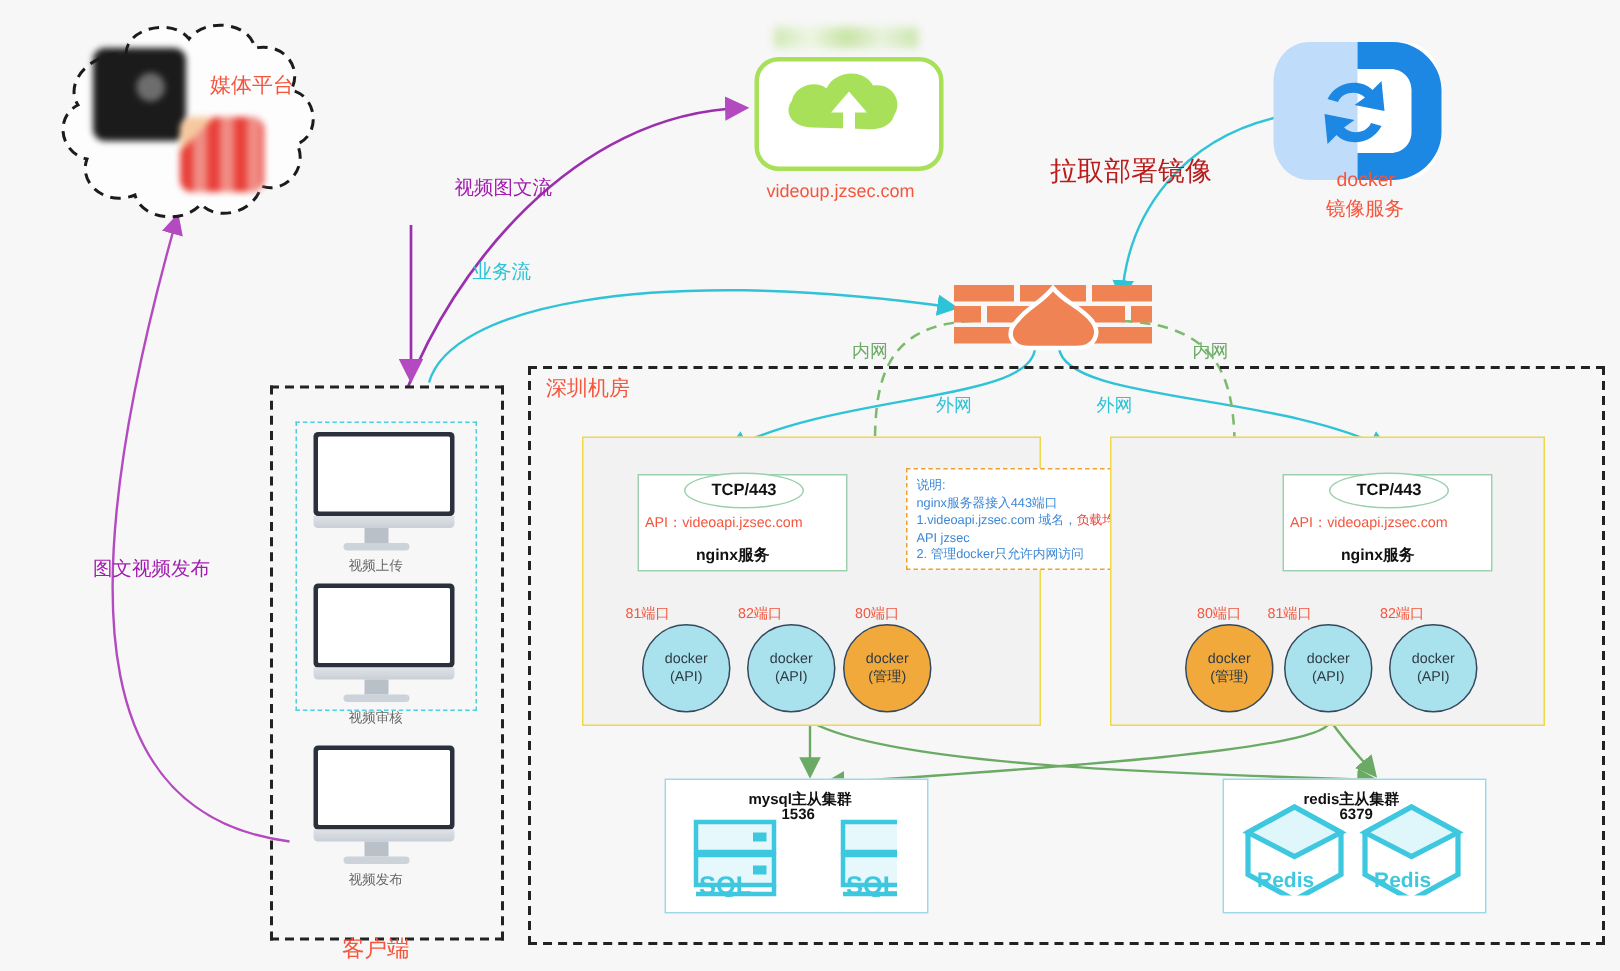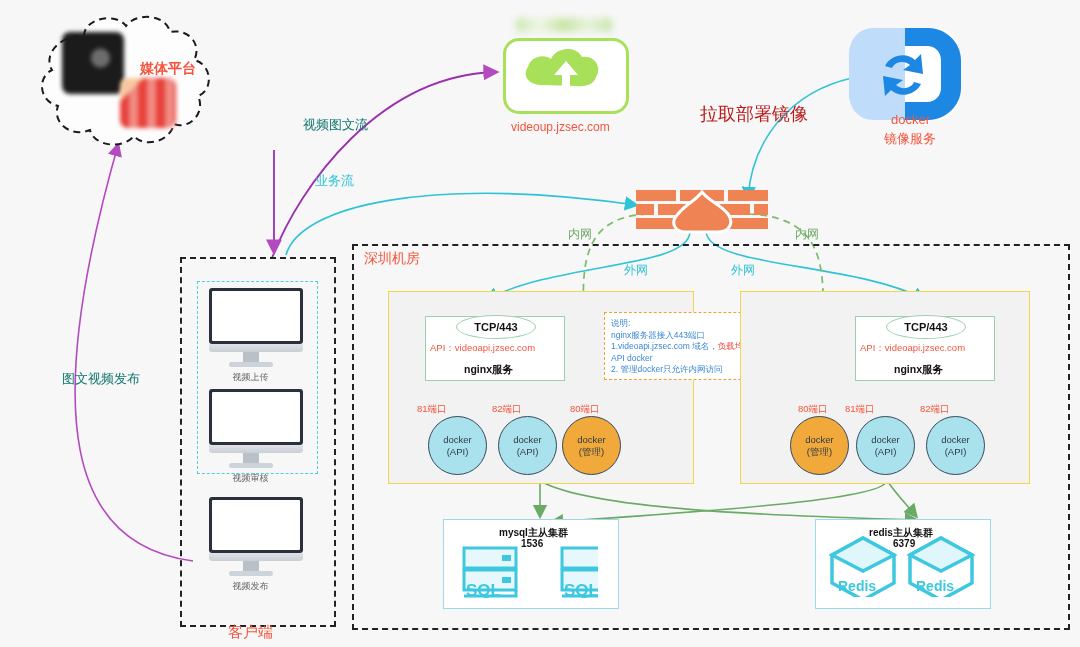--- a/index.html
+++ b/index.html
@@ -6,21 +6,21 @@
   body{width:1080px;height:647px;position:relative;overflow:hidden;
        font-family:"Liberation Sans","DejaVu Sans",sans-serif;}
   #stage{position:absolute;inset:0;width:1080px;height:647px;}
   svg.layer{position:absolute;left:0;top:0;width:1080px;height:647px;overflow:visible;pointer-events:none;}
   .abs{position:absolute;}
   .ctxt{white-space:nowrap;}
 
   
   .lbl-red{color:#f4553d;font-size:14px;}
   .lbl-red-sm{color:#f4553d;font-size:11px;}
-  .lbl-purple{color:#0f766e;font-size:13px;}
+  .lbl-purple{color:#a21caf;font-size:13px;}
   .lbl-cyan{color:#2ec3d6;font-size:13px;}
   .lbl-green{color:#6aaa64;font-size:12px;}
   .lbl-dark{color:#b91c1c;font-size:18px;}
   .lbl-black-sm{color:#222;font-size:10px;font-weight:bold;margin-top:24px;}
   .icon-blur{position:absolute;border-radius:8px;filter:blur(2.2px);}
 
   
   .greenbox{position:absolute;left:503px;top:38px;width:120px;height:70px;
      border:3px solid #a8e05a;border-radius:16px;background:#fff;}
   .blurbar{position:absolute;left:516px;top:18px;width:96px;height:14px;
@@ -133,21 +133,21 @@
   </svg>
   <div class="abs icon-blur" style="left:62px;top:32px;width:62px;height:62px;
        background:
         radial-gradient(circle at 62% 42%, #6d6d6d 9px, transparent 10px),
         linear-gradient(#1b1b1b,#1b1b1b);"></div>
   <div class="abs icon-blur" style="left:120px;top:78px;width:56px;height:50px;
        background:
         linear-gradient(135deg,#f6c8a0 0 22%, transparent 22%),
         repeating-linear-gradient(90deg,#e8413a 0 9px,#f08c84 9px 18px),
         #e8413a;"></div>
-  <div class="abs ctxt lbl-red" style="left:140px;top:60px;font-weight:bold;">媒体平台</div>
+  <div class="abs ctxt lbl-red" style="left:140px;top:48px;">媒体平台</div>
 
   <div class="blurbar"></div>
   <div class="greenbox">
     <svg width="114" height="64" style="display:block">
       <path d="M36,44 C22,44 16,34 22,26 C24,16 38,12 45,18 C50,6 70,4 76,16
                C90,14 96,28 90,36 C88,44 78,46 70,45 Z" fill="#a8e05a"></path>
       <path d="M56,46 L56,34 L48,34 L60,20 L72,34 L64,34 L64,46 Z" fill="#ffffff"></path>
     </svg>
   </div>
   <div class="abs ctxt lbl-red-sm" style="left:511px;top:120px;font-size:12px;">videoup.jzsec.com</div>
@@ -247,21 +247,21 @@
     <span>(管理)</span>
   </div>
 
   <div class="notebox">
     <div class="note-t">
       <div>说明:</div>
       <div>nginx服务器接入443端口</div>
       <div>
         <span>1.videoapi.jzsec.com 域名，</span><span class="hot">负载均衡</span><span>至</span>
       </div>
-      <div>API docker</div>
+      <div>API jzsec</div>
       <div>2. 管理docker只允许内网访问</div>
     </div>
   </div>
 
   <div class="srvbox" style="left:740px;top:291px;width:288px;height:191px;"></div>
   <div class="abs ctxt lbl-black-sm" style="left:858px;top:303px;">前端服务器</div>
   <div class="nginx" style="left:855px;top:316px;width:138px;height:63px;"></div>
   <div class="tcp" style="left:886px;top:315px;width:78px;height:22px;">TCP/443</div>
   <div class="abs ctxt" style="left:860px;top:342px;color:#f4553d;font-size:9.5px;">API：videoapi.jzsec.com</div>
   <div class="abs ctxt" style="left:894px;top:363px;color:#111;font-size:10.5px;font-weight:bold;">nginx服务</div>

